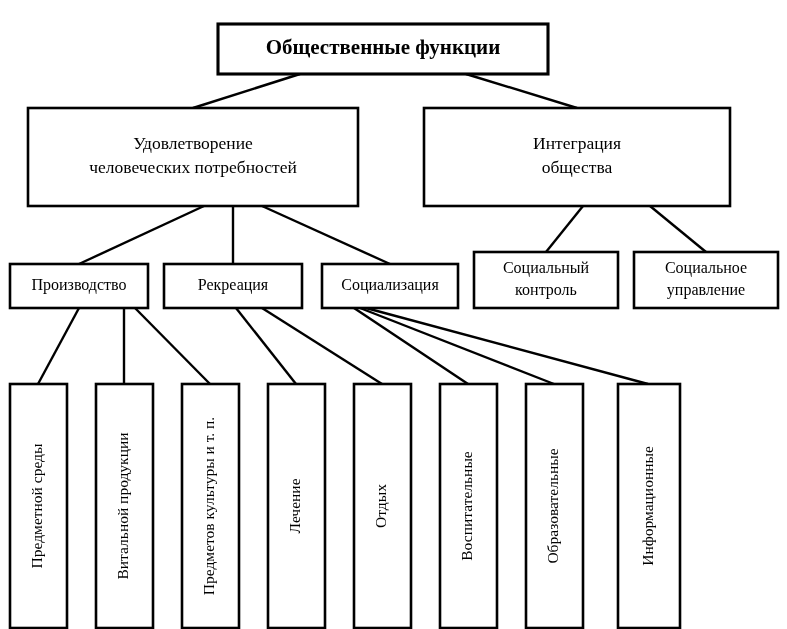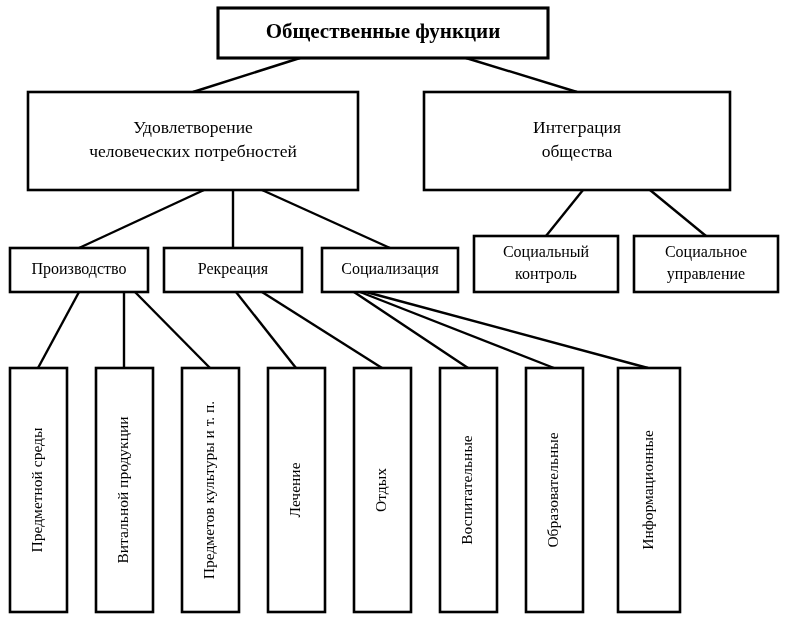--- a/index.html
+++ b/index.html
@@ -12,20 +12,21 @@
     width: 787px;
     height: 629px;
     overflow: hidden;
     font-family: "Liberation Serif", "DejaVu Serif", serif;
     color: #000000;
   }
   #diagram-root {
     position: relative;
     width: 787px;
     height: 448px;
+    margin-top: 16px;
   }
   svg#diagram-svg {
     position: absolute;
     top: 0;
     left: 0;
     width: 787px;
     height: 629px;
     display: block;
   }
   .node-box {

